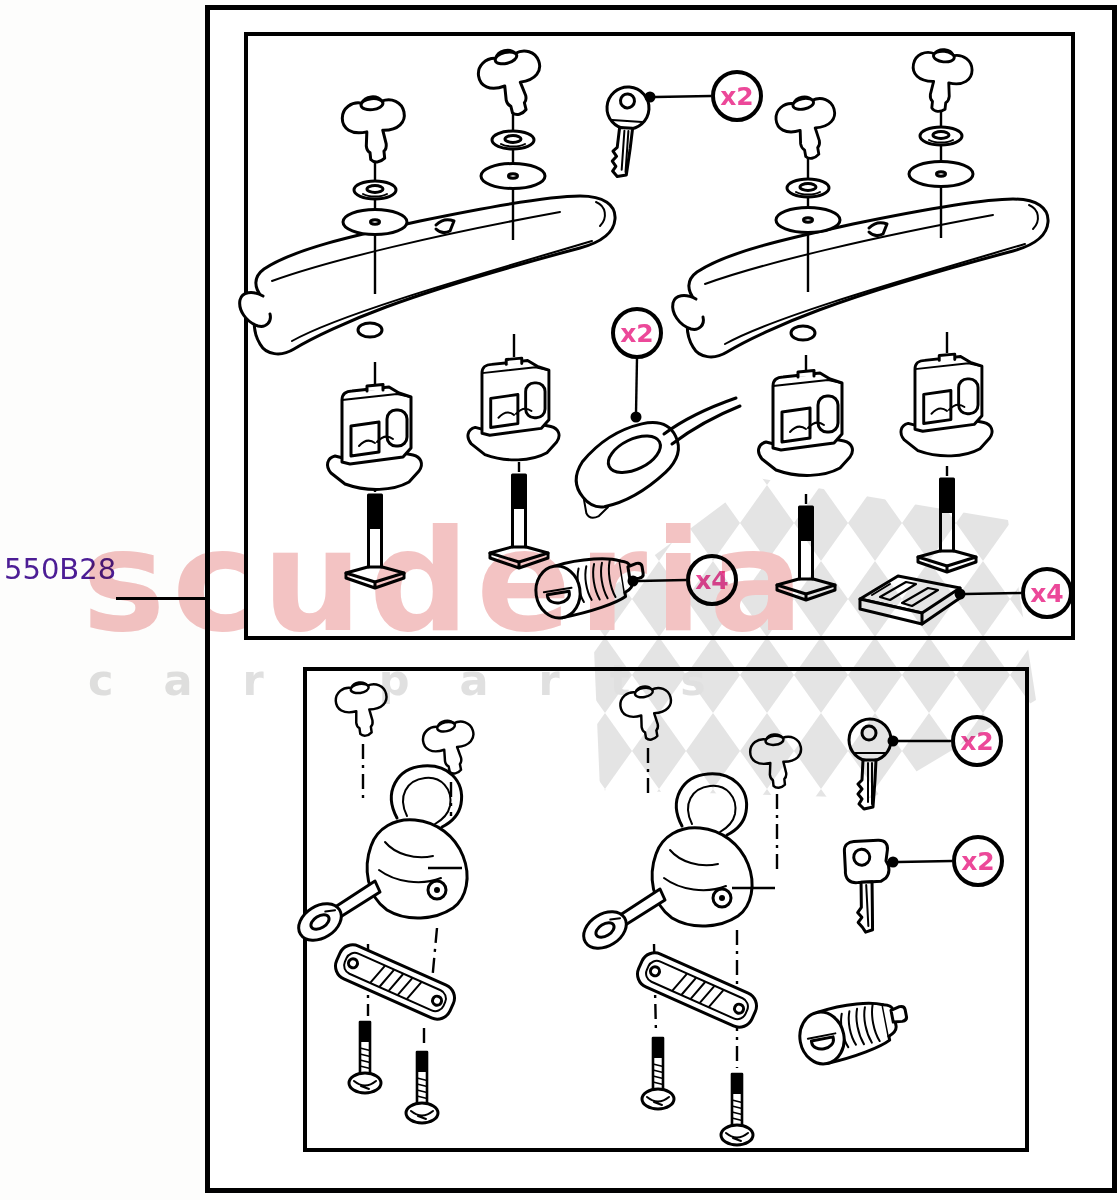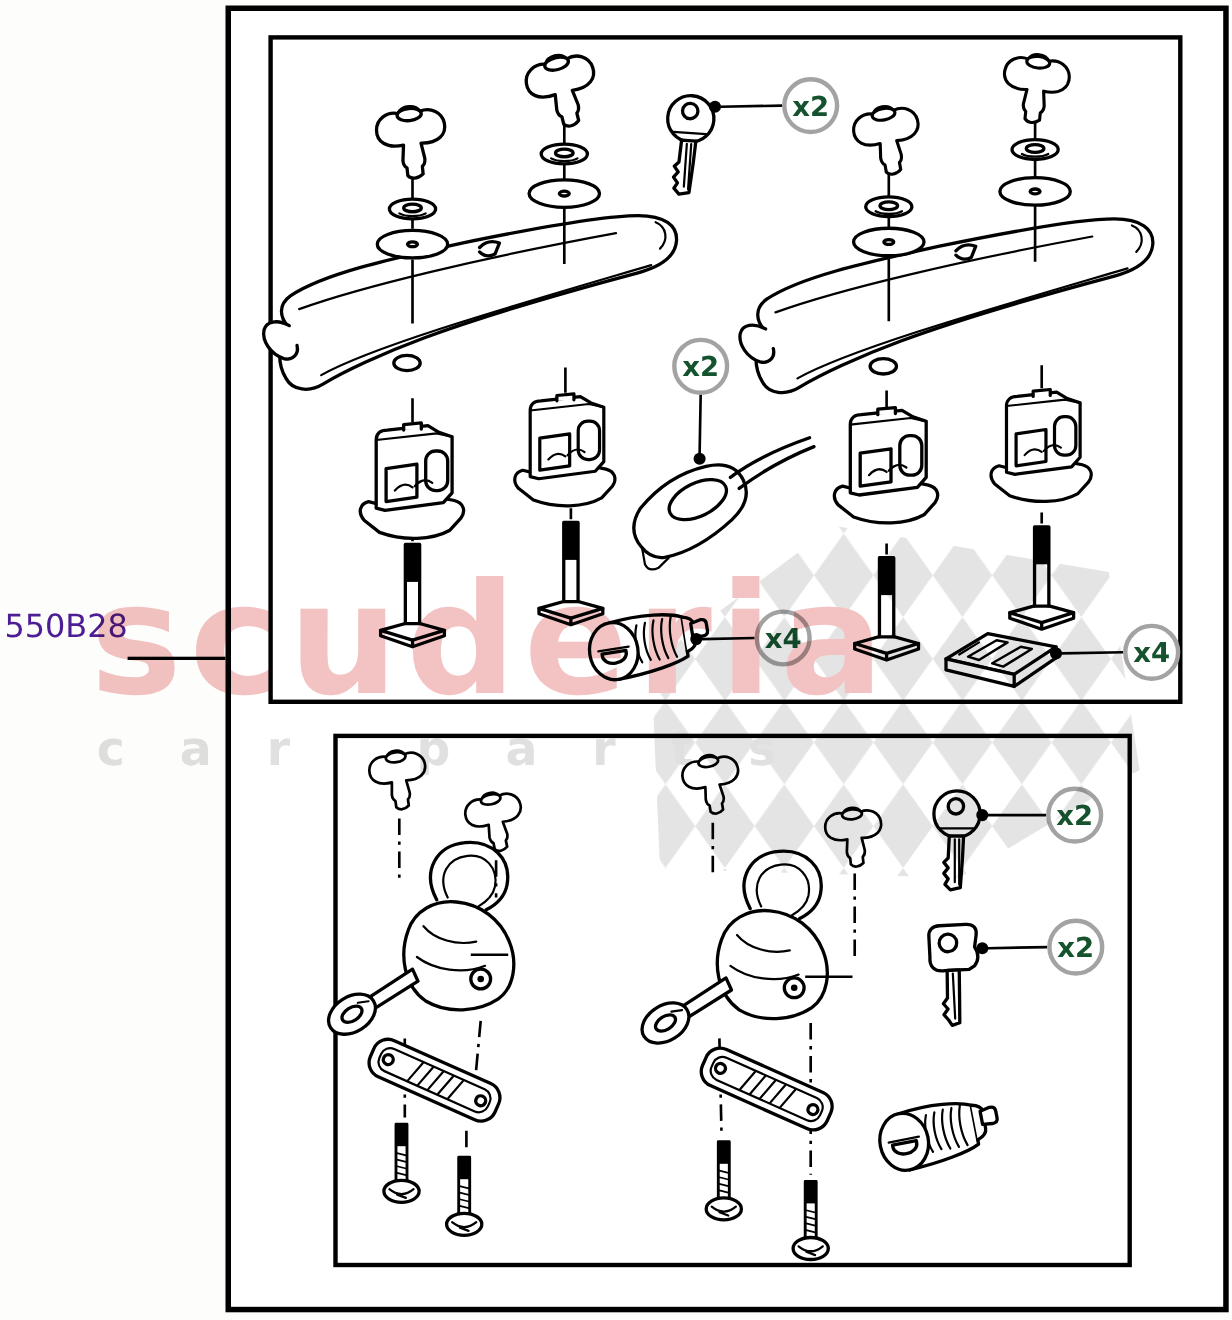--- a/index.html
+++ b/index.html
@@ -7,23 +7,23 @@
          font-family:"DejaVu Sans","Liberation Sans",sans-serif;}
   .outer-box{position:absolute;left:205px;top:5px;width:912px;height:1188px;
              border:5px solid #000;box-sizing:border-box;background:#fff;}
   .panel{position:absolute;border:4px solid #000;box-sizing:border-box;background:#fff;}
   .panel-top{left:244px;top:32px;width:831px;height:608px;}
   .panel-bottom{left:303px;top:667px;width:726px;height:485px;}
   .part-label{position:absolute;left:4px;top:552px;color:#4c1d95;font-size:29px;
               letter-spacing:0px;cursor:pointer;}
   .label-leader{position:absolute;left:116px;top:597px;width:89px;height:3px;background:#000;}
   .svg-layer{position:absolute;left:0;top:0;z-index:2;}
-  .callout{position:absolute;width:52px;height:52px;border:4px solid #a3a3a3;border-radius:50%;
+  .callout{position:absolute;width:52px;height:52px;border:4px solid #000000;border-radius:50%;
            background:#fff;box-sizing:border-box;z-index:3;display:flex;
-           align-items:center;justify-content:center;font-weight:bold;font-size:25px;color:#14532d;}
+           align-items:center;justify-content:center;font-weight:bold;font-size:25px;color:#ec4899;}
   .wm-layer{position:absolute;left:0;top:0;z-index:5;pointer-events:none;mix-blend-mode:multiply;}
   svg .ln{stroke:#000;stroke-width:3;fill:none;stroke-linecap:round;stroke-linejoin:round;}
   svg .lnf{stroke:#000;stroke-width:3;fill:#fff;stroke-linecap:round;stroke-linejoin:round;}
   svg .ln2{stroke:#000;stroke-width:2;fill:none;stroke-linecap:round;stroke-linejoin:round;}
   svg .thin{stroke:#000;stroke-width:2.4;fill:none;}
   svg .dashdot{stroke:#000;stroke-width:2.4;fill:none;stroke-dasharray:15 6 3 6;}
   svg .dot{fill:#000;stroke:none;}
 </style>
 </head>
 <body>

